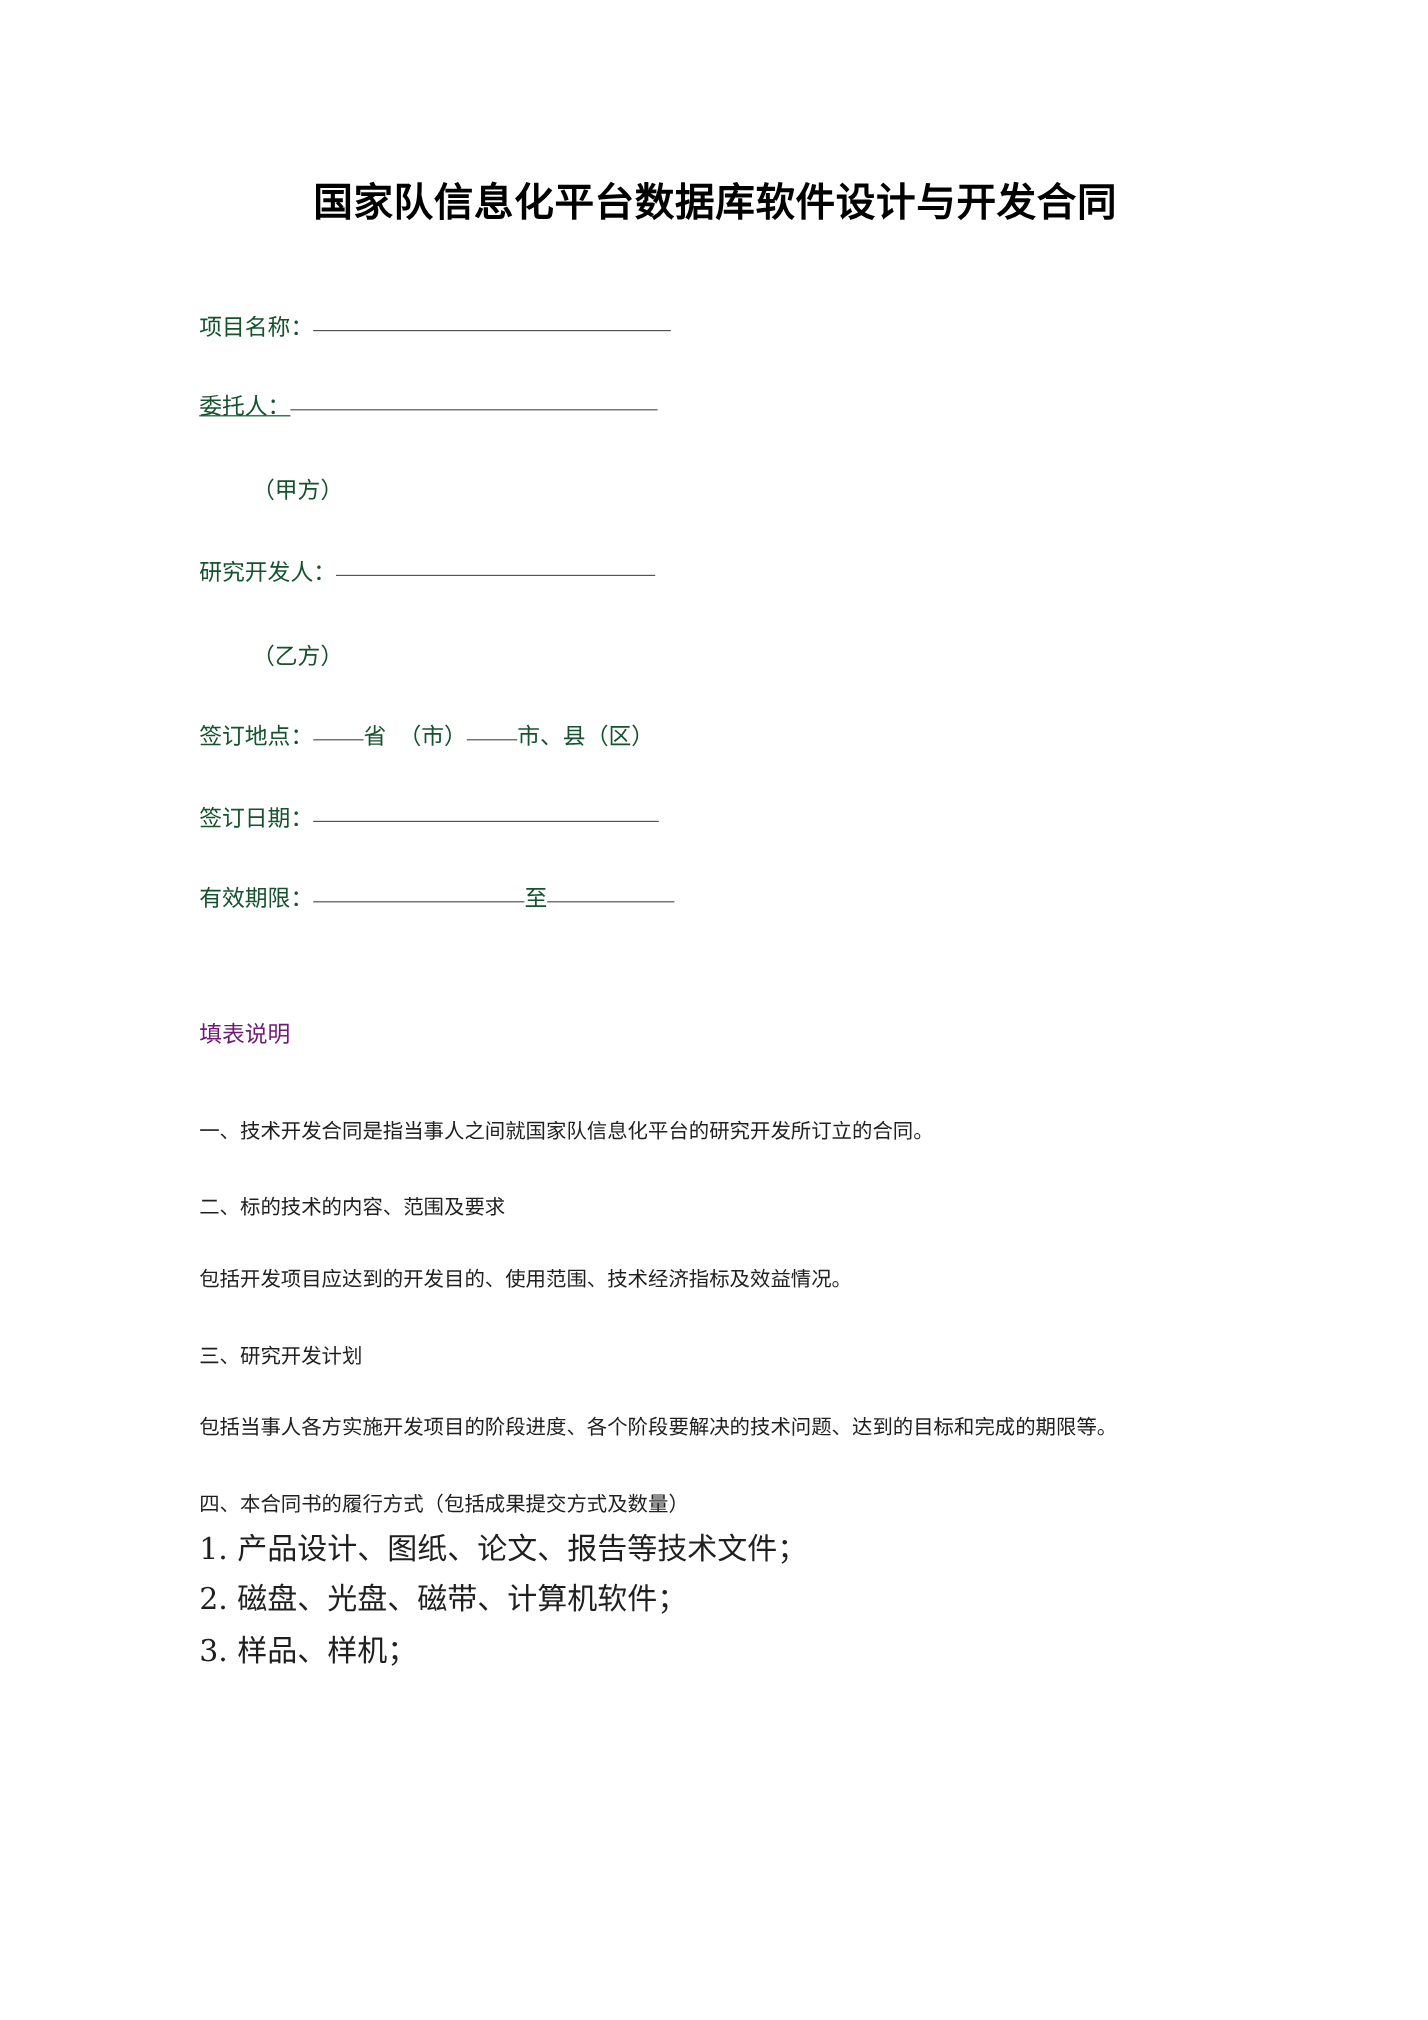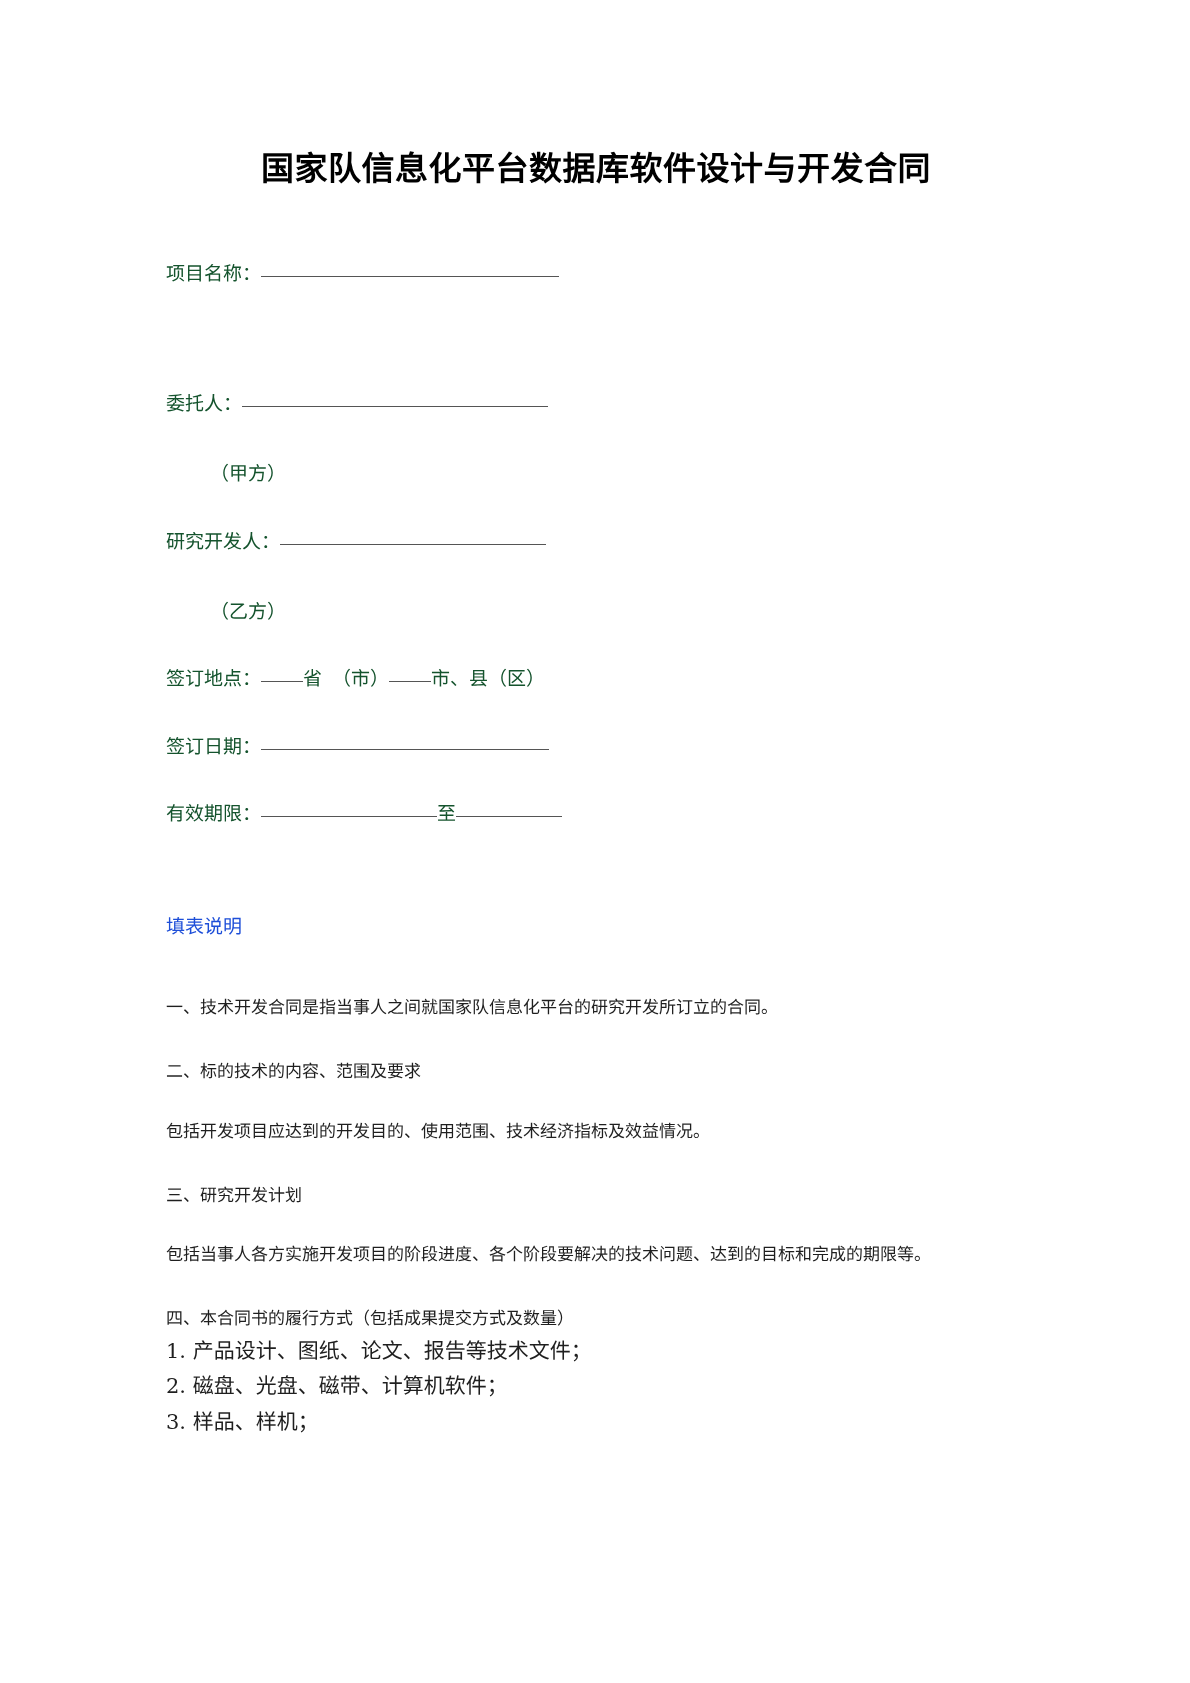--- a/index.html
+++ b/index.html
@@ -51,21 +51,21 @@
   .form-block {
     margin-top: 70px;
   }
   .form-row {
     font-size: 19px;
     line-height: 1.55;
     color: #14532d;
     white-space: nowrap;
     margin: 0;
   }
-  .form-row.gap-lg { margin-top: 100px; }
+  .form-row.gap-lg { margin-top: 36px; text-decoration: underline; }
   .form-row.gap-md { margin-top: 41px; margin-left: 44px; }
   .form-row.gap-sm { margin-top: 38px; }
 
   .flabel { display: inline; }
   .blank {
     display: inline-block;
     border-bottom: 1px solid #555;
     height: 0;
     vertical-align: baseline;
     position: relative;
@@ -81,35 +81,35 @@
   .sep-sm { display: inline-block; width: 10px; }
 
   
   .notes {
     margin-top: 82px;
   }
   .note-head {
     font-size: 19px;
     line-height: 1.6;
     margin: 0;
-    color: #1d4ed8;
+    color: #701a75;
   }
   .note-p {
     font-size: 17px;
     line-height: 1.72;
     margin: 0;
     color: #1f1f1f;
     text-align: justify;
   }
   .sp-xl { margin-top: 52px; }
   .sp-lg { margin-top: 35px; }
   .sp-md { margin-top: 30px; }
   .sp-sm { margin-top: 29px; }
   .num-item {
-    font-size: 21px;
+    font-size: 25px;
     line-height: 1.7;
     margin: 0;
     color: #1f1f1f;
   }
 </style>
 </head>
 <body>
 
 <div class="page">
   <div class="content">

